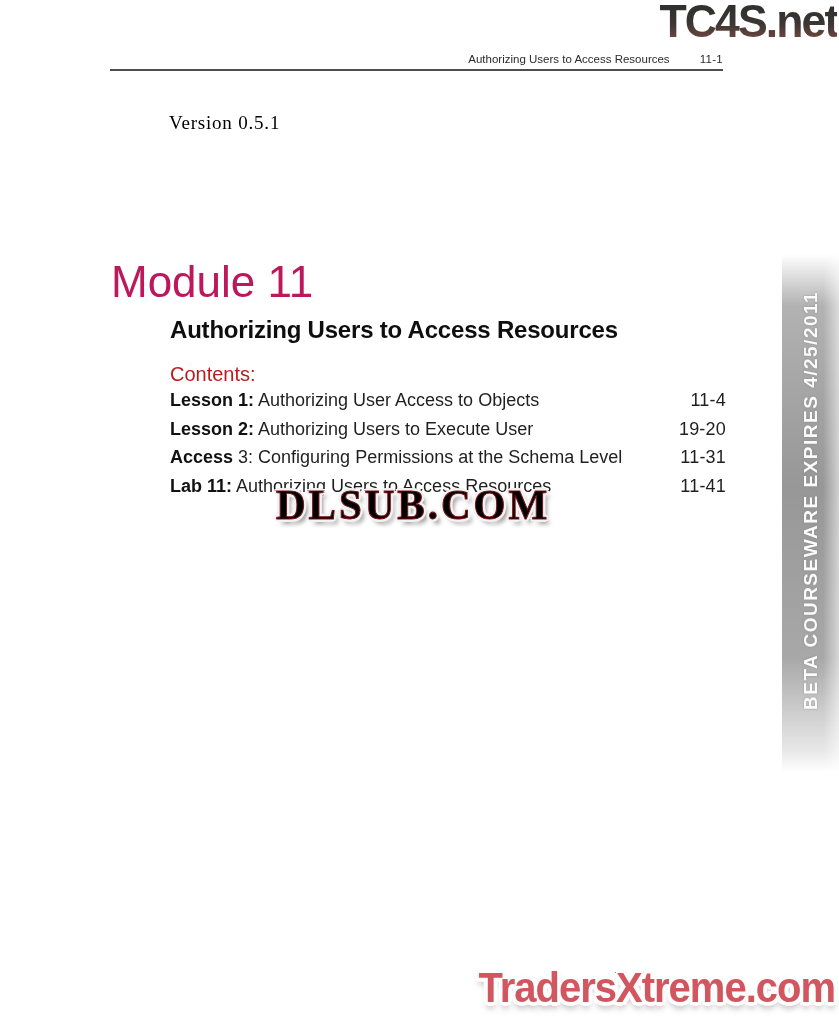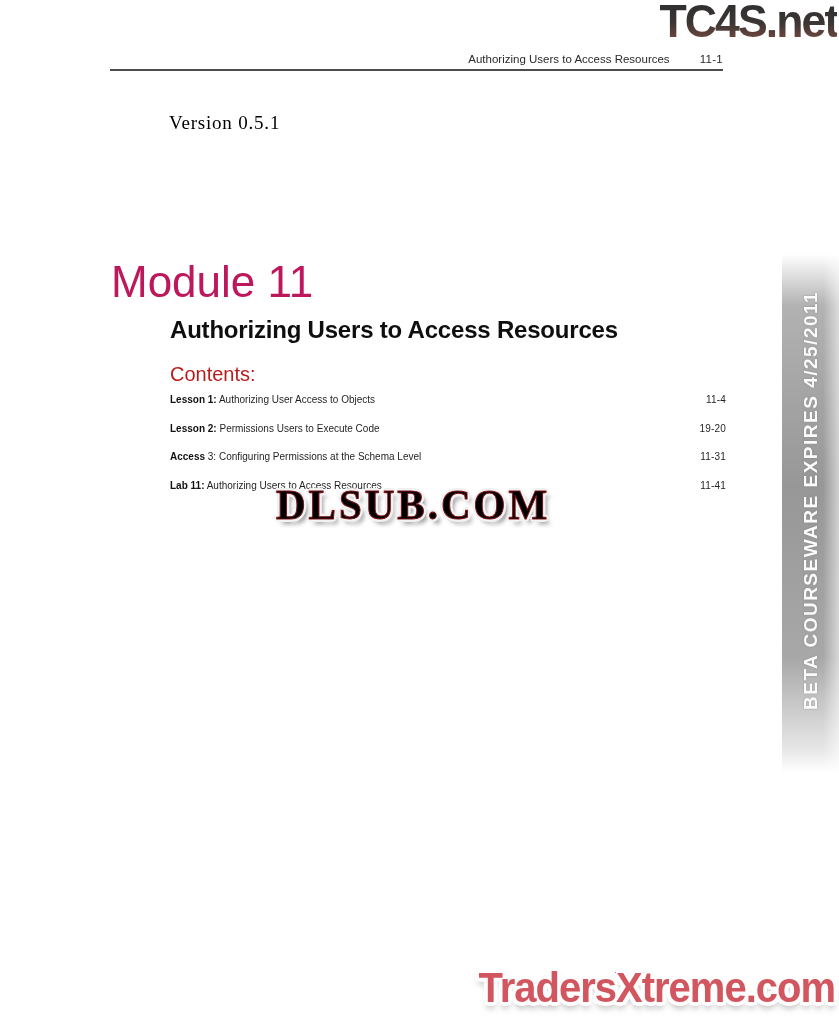--- a/index.html
+++ b/index.html
@@ -43,21 +43,21 @@
   }
   .contents-heading{
     position:absolute;left:170px;top:363px;
     font-size:20px;font-weight:400;color:#b91c1c;
   }
   .toc{
     position:absolute;left:170px;top:391px;width:556px;
   }
   .toc-row{
     display:flex;justify-content:space-between;align-items:center;
-    font-size:10px;line-height:18px;color:#1f1f1f;margin-bottom:10.5px;
+    font-size:18px;line-height:18px;color:#1f1f1f;margin-bottom:10.5px;
   }
   .toc-row b{font-weight:700;color:#111;}
   .toc-row .pg{letter-spacing:0.2px;}
 
   
   .dlsub{
     position:absolute;left:276px;top:482px;
     font-family:"Liberation Serif",serif;font-size:41px;font-weight:700;
     letter-spacing:3px;color:#000000;line-height:46px;
     -webkit-text-stroke:1px #7c1016;
@@ -119,21 +119,21 @@
   <div class="module-subtitle">Authorizing Users to Access Resources</div>
 
   <div class="contents-heading">Contents:</div>
 
   <div class="toc">
     <div class="toc-row">
       <span><b>Lesson 1:</b><span> Authorizing User Access to Objects</span></span>
       <span class="pg">11-4</span>
     </div>
     <div class="toc-row">
-      <span><b>Lesson 2:</b><span> Permissions Users to Execute Code</span></span>
+      <span><b>Lesson 2:</b><span> Authorizing Users to Execute User</span></span>
       <span class="pg">19-20</span>
     </div>
     <div class="toc-row">
       <span><b>Access</b><span> 3: Configuring Permissions at the Schema Level</span></span>
       <span class="pg">11-31</span>
     </div>
     <div class="toc-row">
       <span><b>Lab 11:</b><span> Authorizing Users to Access Resources</span></span>
       <span class="pg">11-41</span>
     </div>

